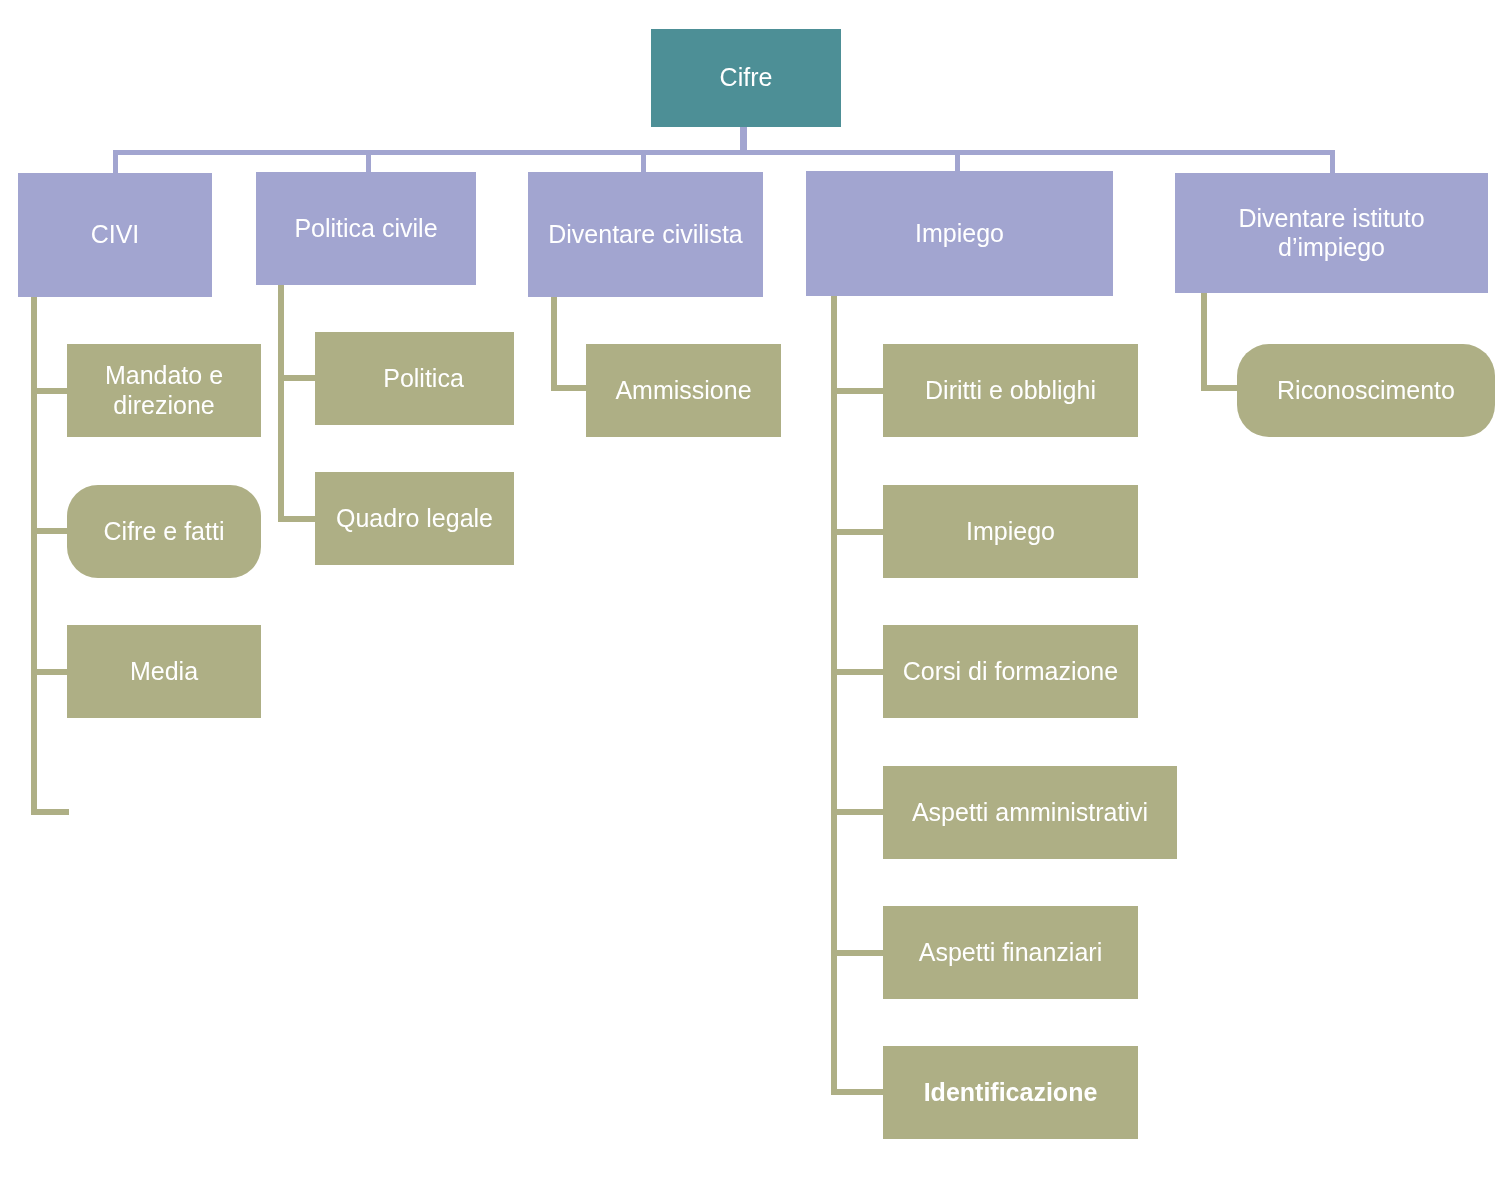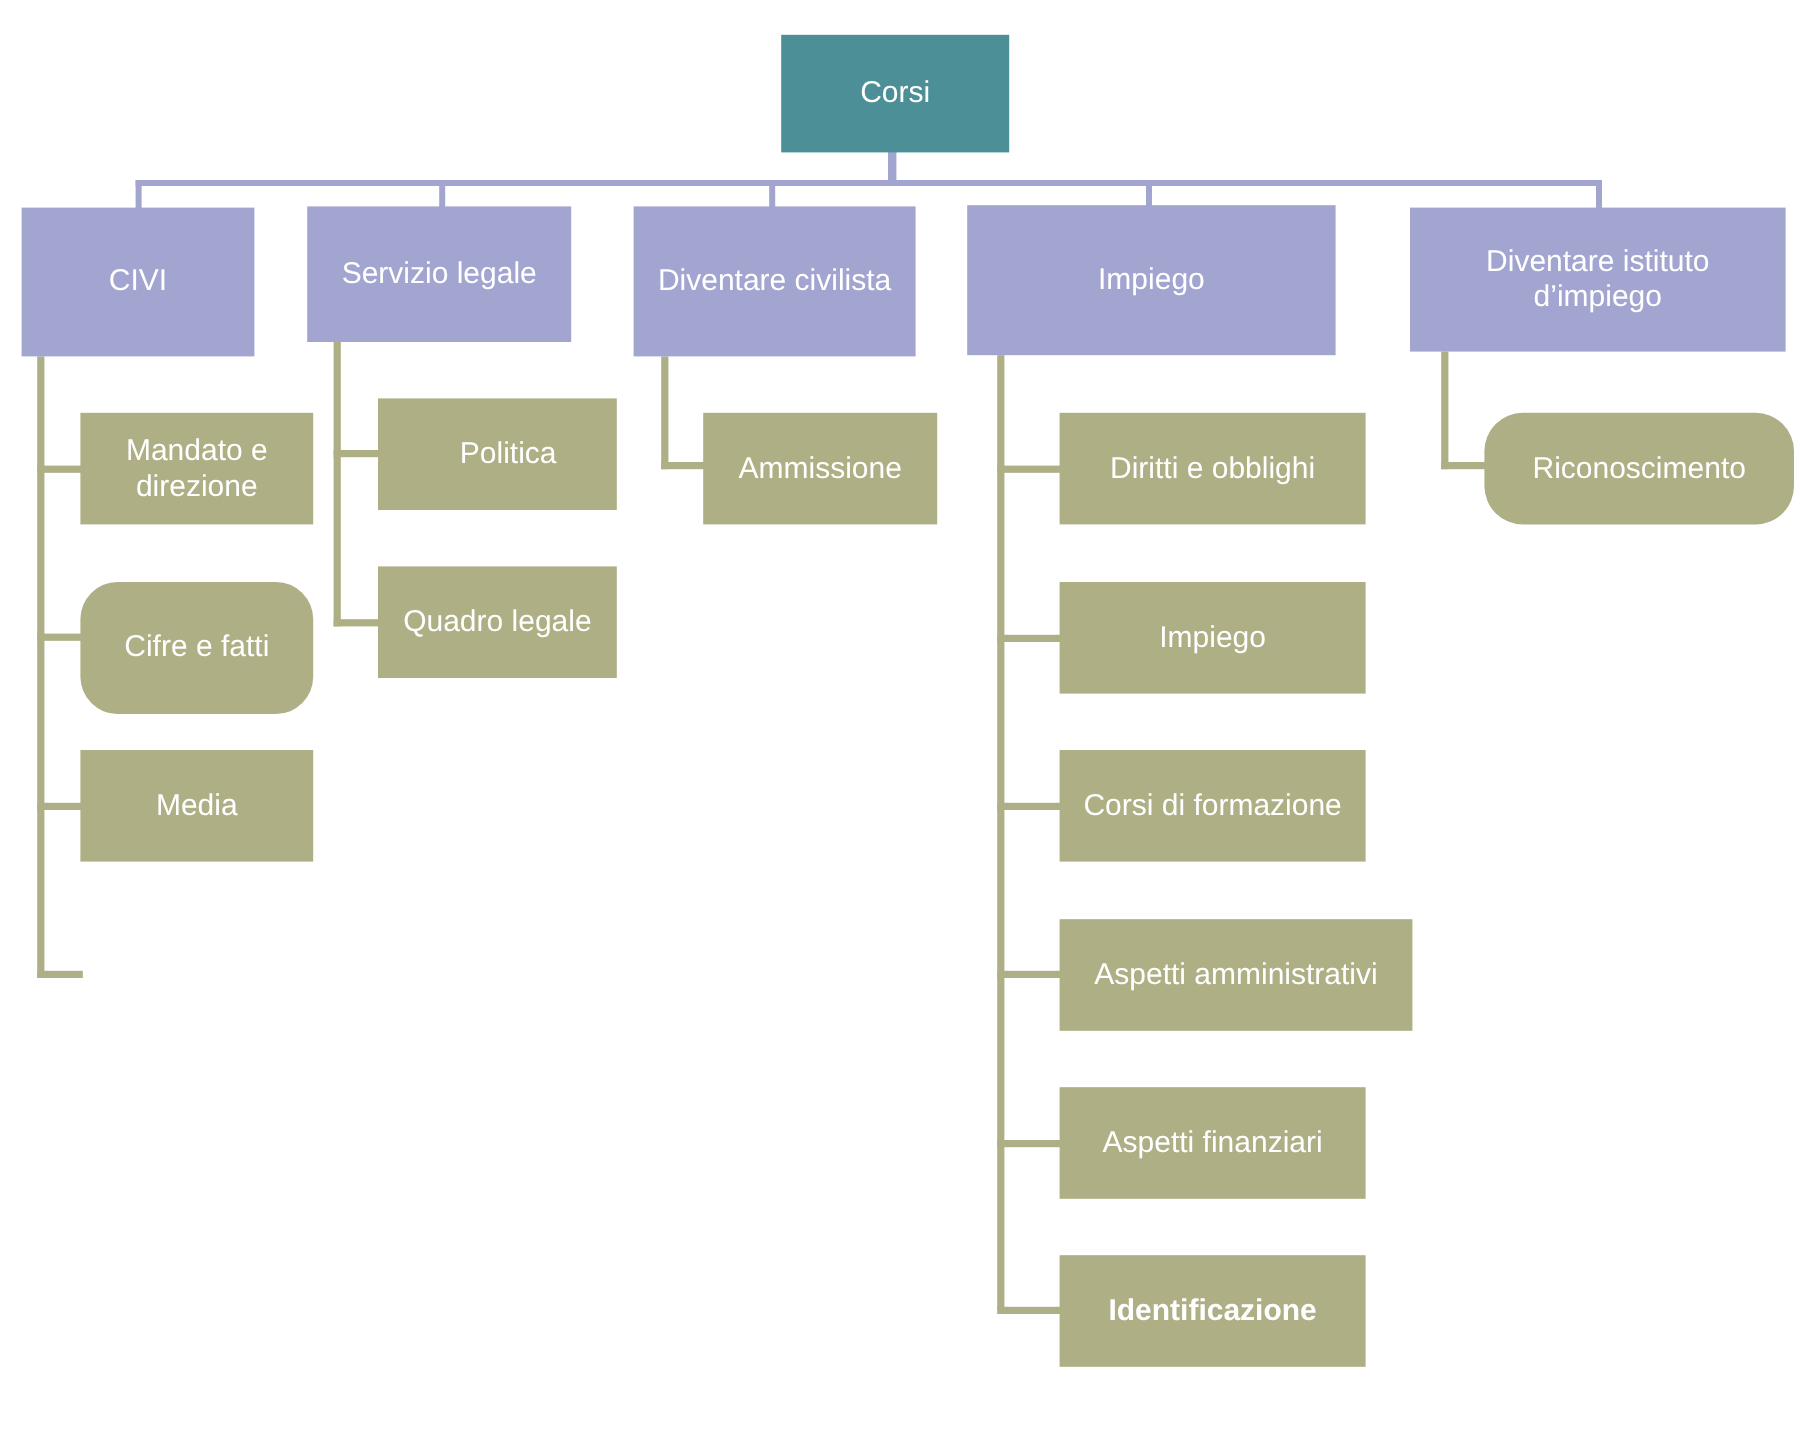--- a/index.html
+++ b/index.html
@@ -85,48 +85,48 @@
   <div class="conn olive" style="left:831px; top:529px; width:54px; height:6px;"></div>
   <div class="conn olive" style="left:831px; top:669px; width:54px; height:6px;"></div>
   <div class="conn olive" style="left:831px; top:809px; width:54px; height:6px;"></div>
   <div class="conn olive" style="left:831px; top:950px; width:54px; height:6px;"></div>
   <div class="conn olive" style="left:831px; top:1089px; width:54px; height:6px;"></div>
 
   <div class="conn olive" style="left:1201px; top:293px; width:6px; height:98px;"></div>
   <div class="conn olive" style="left:1201px; top:385px; width:40px; height:6px;"></div>
 
   <div class="node root" style="left:651px; top:29px; width:190px; height:98px;">
-    <span class="node-label">Corsi</span>
+    <span class="node-label">Cifre</span>
   </div>
 
   <div class="node level2" style="left:18px; top:173px; width:194px; height:124px;">
     <span class="node-label">CIVI</span>
   </div>
 
   <div class="node level2" style="left:256px; top:172px; width:220px; height:113px;">
-    <span class="node-label">Servizio legale</span>
+    <span class="node-label">Politica civile</span>
   </div>
 
   <div class="node level2" style="left:528px; top:172px; width:235px; height:125px;">
     <span class="node-label">Diventare civilista</span>
   </div>
 
   <div class="node level2" style="left:806px; top:171px; width:307px; height:125px;">
     <span class="node-label">Impiego</span>
   </div>
 
   <div class="node level2" style="left:1175px; top:173px; width:313px; height:120px;">
     <span class="node-label">Diventare istituto d’impiego</span>
   </div>
 
   <div class="node level3" style="left:67px; top:344px; width:194px; height:93px;">
     <span class="node-label">Mandato e
 direzione</span>
   </div>
-  <div class="node level3" style="left:67px; top:485px; width:194px; height:110px;border-radius:31px;">
+  <div class="node level3" style="left:67px; top:485px; width:194px; height:93px;border-radius:31px;">
     <span class="node-label">Cifre e fatti</span>
   </div>
   <div class="node level3" style="left:67px; top:625px; width:194px; height:93px;">
     <span class="node-label">Media</span>
   </div>
 
   <div class="node level3" style="left:315px; top:332px; width:199px; height:93px;padding-left:28px;">
     <span class="node-label">Politica</span>
   </div>
   <div class="node level3" style="left:315px; top:472px; width:199px; height:93px;text-align:right;">

